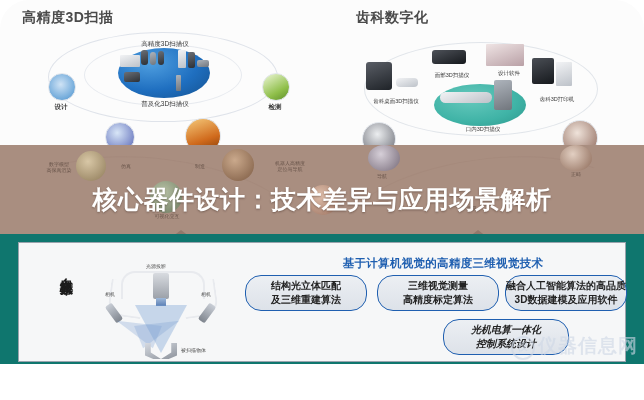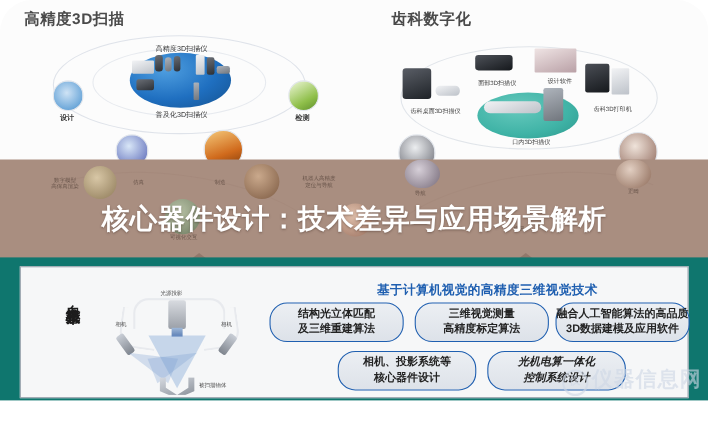--- a/index.html
+++ b/index.html
@@ -198,21 +198,20 @@
         <div style="position:absolute;left:54px;top:88px;width:32px;height:16px;background:linear-gradient(160deg,#d6dae1,#8d939c);clip-path:polygon(0 0,18% 0,18% 60%,50% 100%,82% 60%,82% 0,100% 0,100% 78%,50% 120%,0 78%);"></div>
         <div class="slab" style="left:90px;top:92px;">被扫描物体</div>
       </div>
 
       <div class="bhead">基于计算机视觉的高精度三维视觉技术</div>
 
       <div class="pill" style="left:226px;top:32px;width:122px;height:36px;">结构光立体匹配<br>及三维重建算法</div>
       <div class="pill" style="left:358px;top:32px;width:122px;height:36px;">三维视觉测量<br>高精度标定算法</div>
       <div class="pill" style="left:486px;top:32px;width:122px;height:36px;">融合人工智能算法的高品质<br>3D数据建模及应用软件</div>
 
-      <div class="pill" style="left:288px;top:76px;width:126px;height:36px;">相机、投影系统等<br>核心器件设计</div>
       <div class="pill" style="left:424px;top:76px;width:126px;height:36px;font-style:italic;">光机电算一体化<br>控制系统设计</div>
     </div>
 
     <div class="wm">
       <span class="wm-badge">仪</span><span>仪器信息网</span>
     </div>
   </div>
 
 </div>
 

